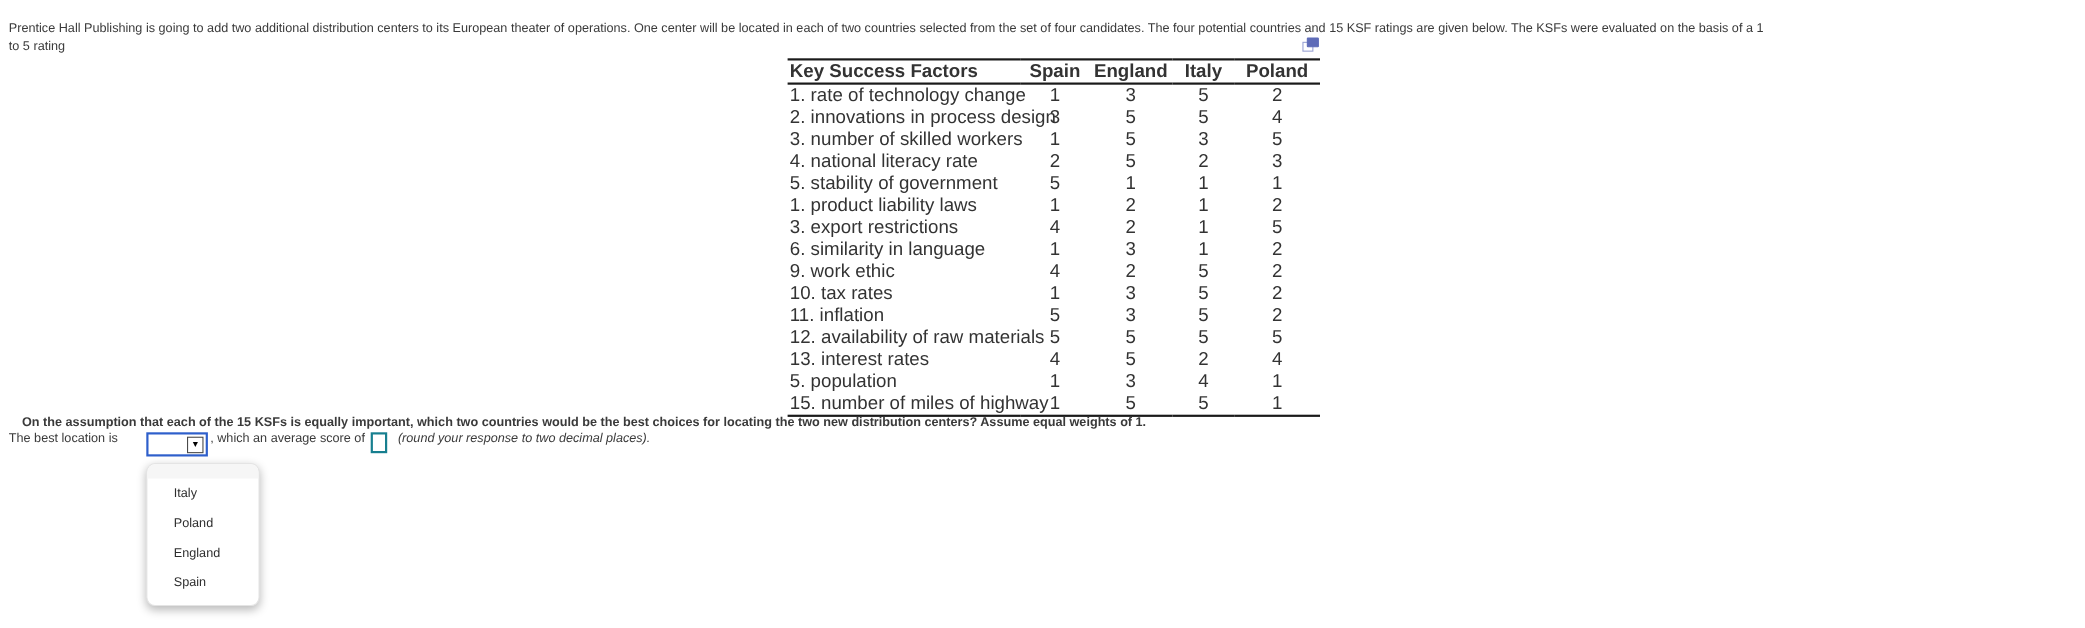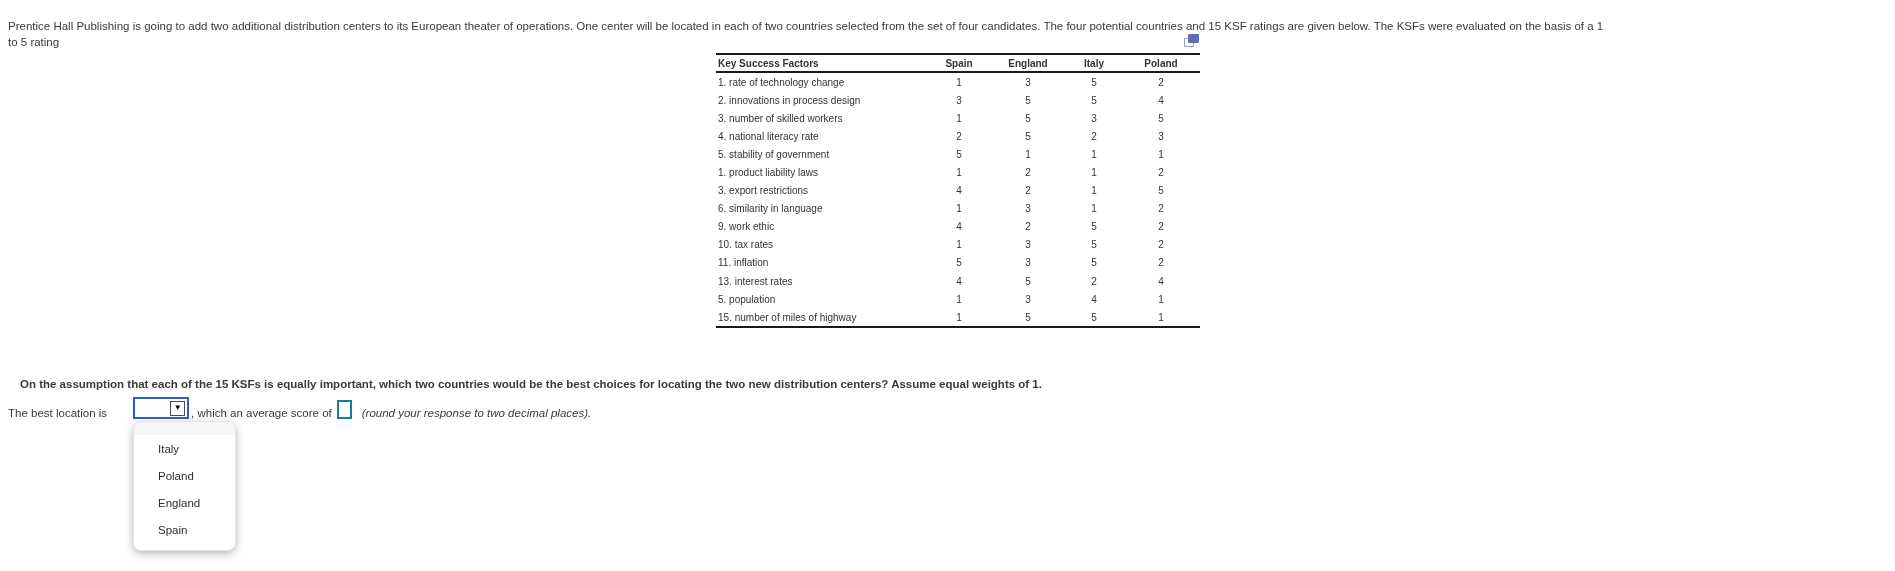--- a/index.html
+++ b/index.html
@@ -22,36 +22,36 @@
   }
   .popup-icon .front{
     position:absolute;right:0;top:0;width:9px;height:7px;
     background:#5f6cb8;border:1px solid #5f6cb8;border-radius:1px;
   }
   
   table.ksf{
     position:absolute;left:716px;top:53px;width:484px;
     border-collapse:collapse;table-layout:fixed;
     border-top:2px solid #1a1a1a;border-bottom:2px solid #1a1a1a;
-    font-size:10px;color:#333;
+    font-size:17px;color:#333;
   }
   table.ksf th{
     border-bottom:2px solid #1a1a1a;font-weight:bold;height:16px;
     padding:0;white-space:nowrap;
   }
   table.ksf td{height:18.1px;padding:0;white-space:nowrap;}
   table.ksf th.c0,table.ksf td.c0{text-align:left;padding-left:2px;}
   table.ksf th.cn,table.ksf td.cn{text-align:center;}
   col.w0{width:212px;} col.w1{width:62px;} col.w2{width:76px;}
   col.w3{width:56px;} col.w4{width:78px;}
   .question{position:absolute;left:20px;top:366px;white-space:nowrap;font-weight:bold;}
   
   .answer-line{
     position:absolute;left:8px;top:393px;height:26px;
-    display:flex;align-items:flex-end;white-space:nowrap;
+    display:flex;align-items:flex-start;white-space:nowrap;
   }
   .loc-select{
     display:inline-flex;align-items:center;justify-content:flex-end;
     width:52px;height:18px;margin-left:26px;
     border:2px solid #2e5fcb;background:#fff;cursor:pointer;
   }
   .loc-select .value{flex:1;}
   .loc-select .arrow{
     width:13px;height:13px;margin-right:2px;flex:0 0 auto;
     border:1px solid #4a4a4a;display:flex;align-items:center;justify-content:center;
@@ -174,20 +174,27 @@
         <td class="cn">3</td>
         <td class="cn">5</td>
         <td class="cn">2</td>
       </tr>
       <tr>
         <td class="c0">11. inflation</td>
         <td class="cn">5</td>
         <td class="cn">3</td>
         <td class="cn">5</td>
         <td class="cn">2</td>
+      </tr>
+      <tr>
+        <td class="c0">12. availability of raw materials</td>
+        <td class="cn">5</td>
+        <td class="cn">5</td>
+        <td class="cn">5</td>
+        <td class="cn">5</td>
       </tr>
       <tr>
         <td class="c0">13. interest rates</td>
         <td class="cn">4</td>
         <td class="cn">5</td>
         <td class="cn">2</td>
         <td class="cn">4</td>
       </tr>
       <tr>
         <td class="c0">5. population</td>

